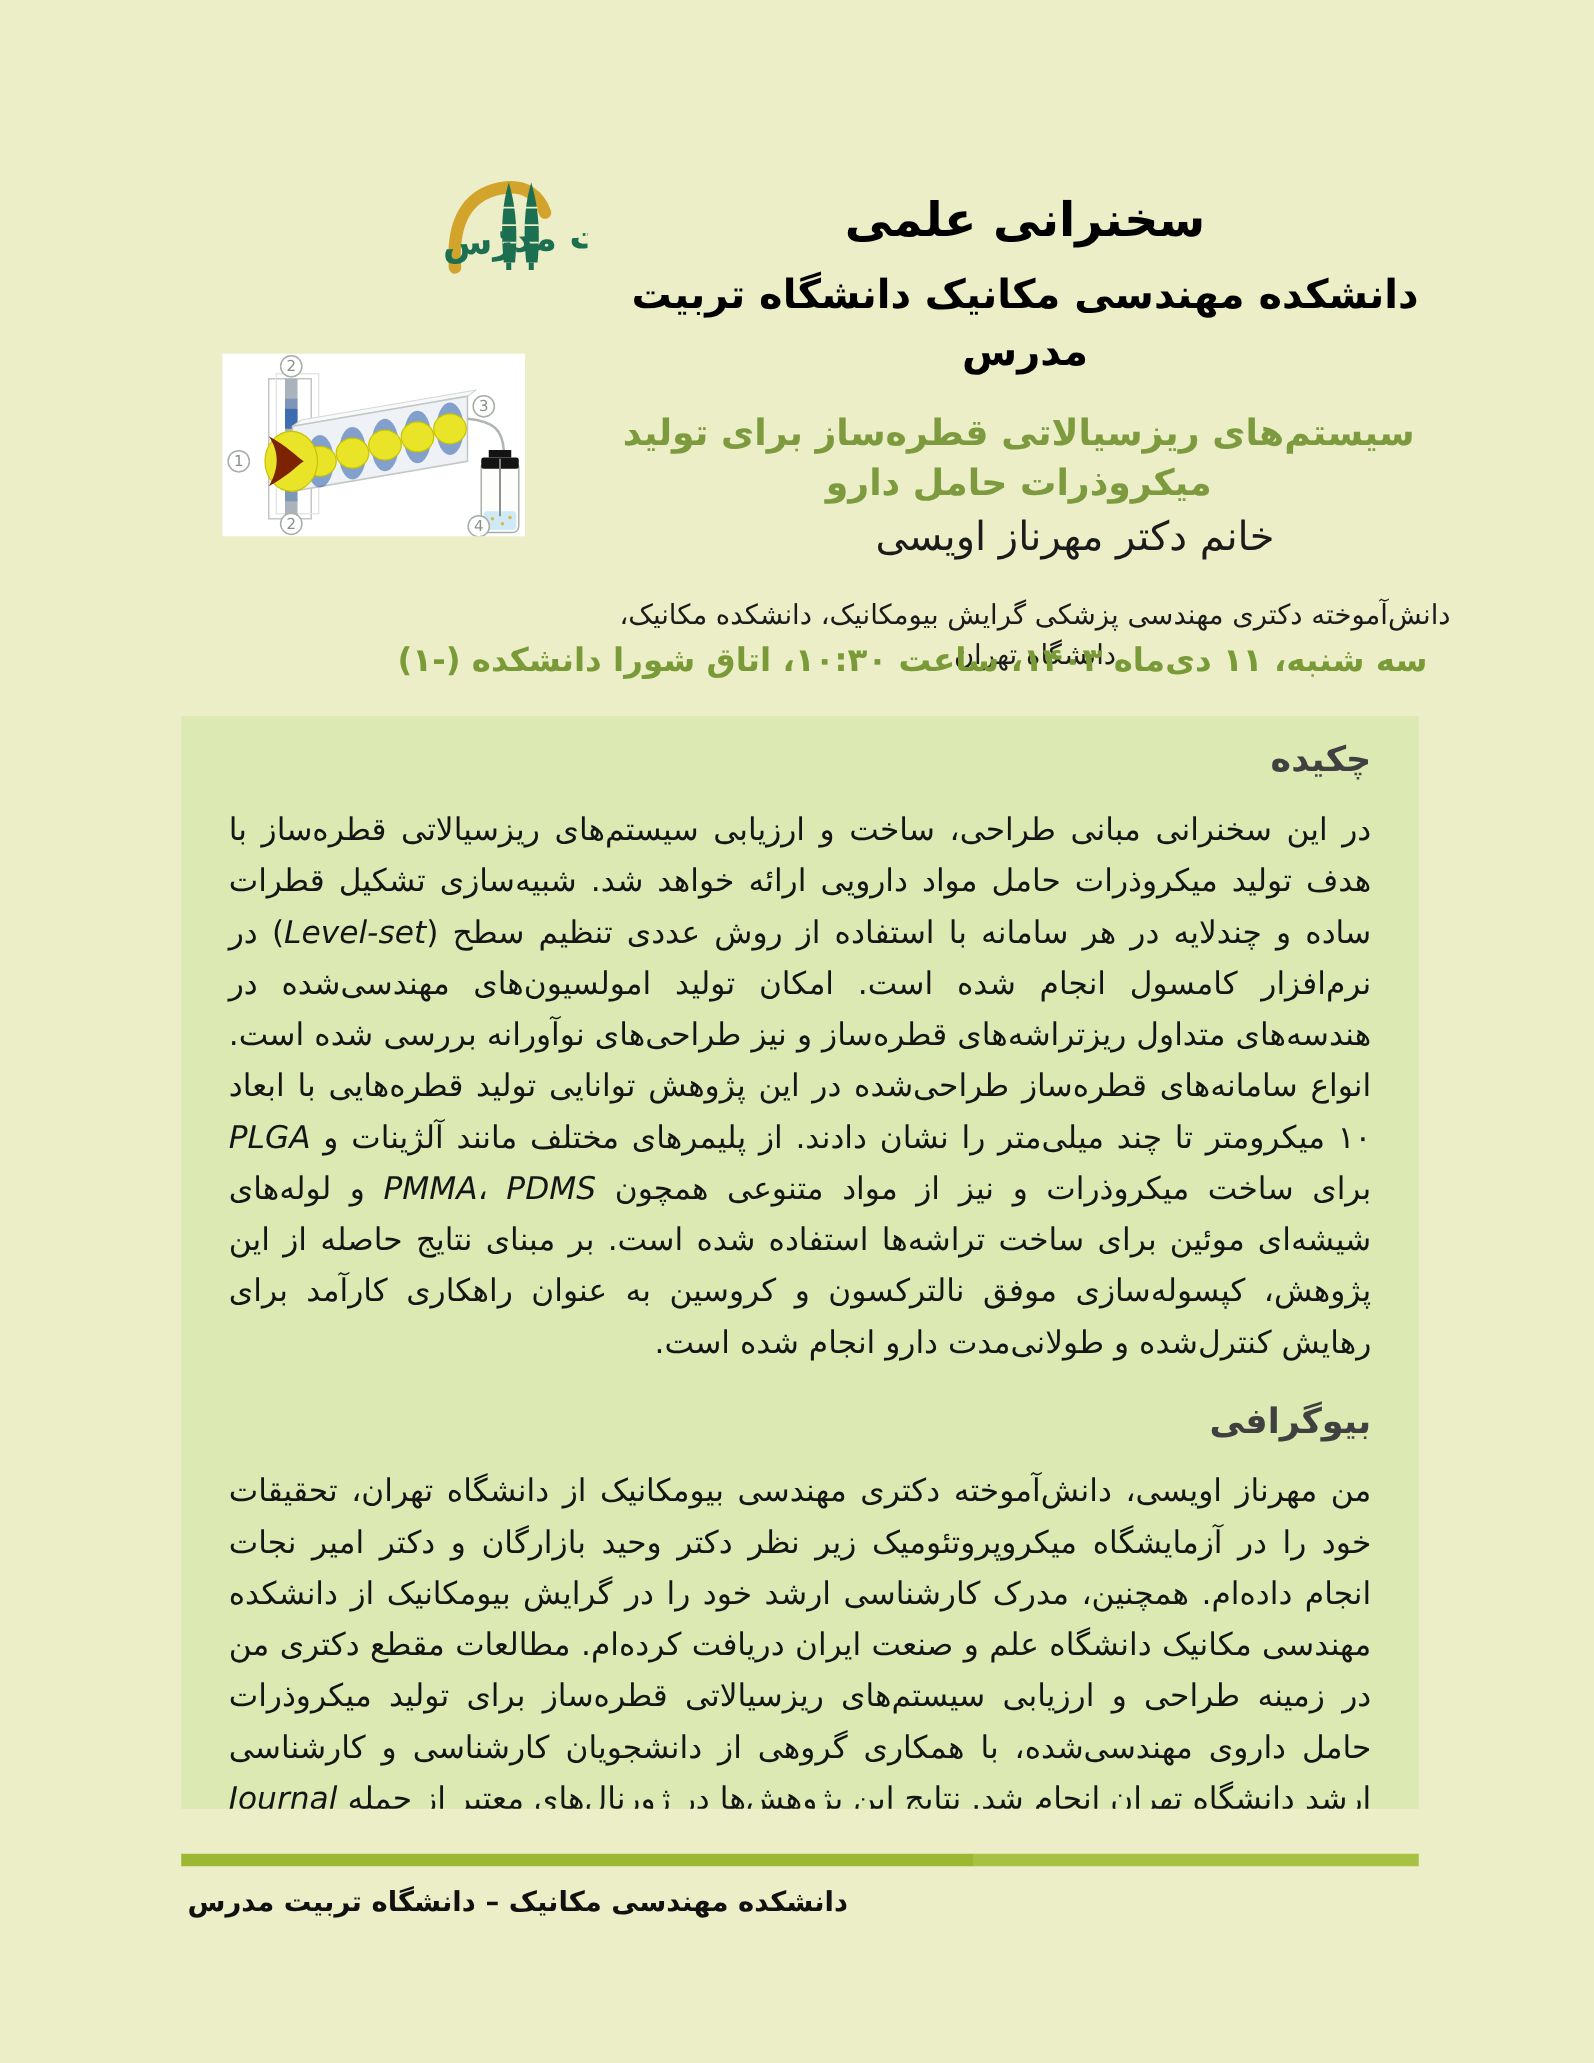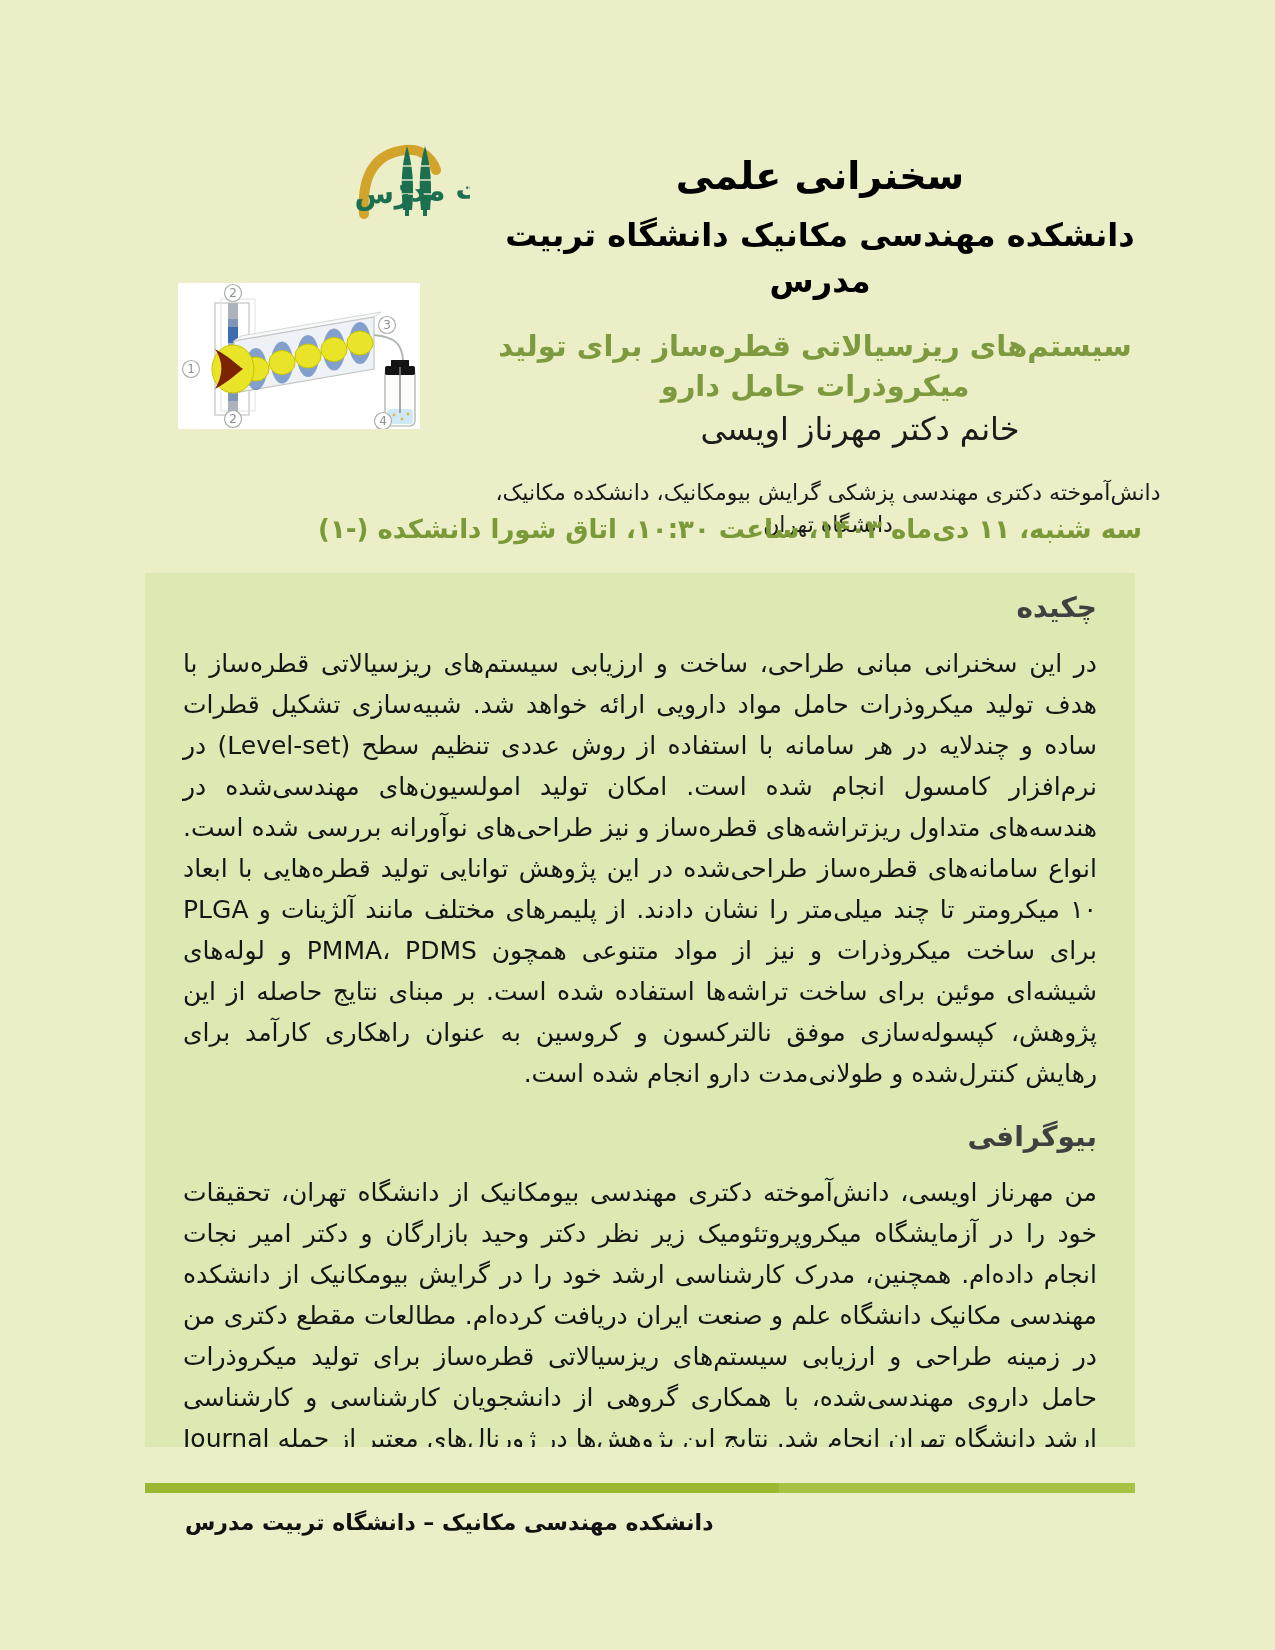--- a/index.html
+++ b/index.html
@@ -34,26 +34,26 @@
   .datetime{left:300px;top:511px;width:860px;text-align:center;
             font-size:26px;font-weight:bold;color:#7a9a38;line-height:36px;}
   
   .content-box{left:145px;top:573px;width:990px;height:874px;
                background:#dde9b3;overflow:hidden;}
   .sec-heading{margin:16px 38px 0 38px;font-size:28px;font-weight:bold;
                color:#404040;text-align:right;direction:rtl;line-height:38px;}
   .sec-heading.bio{margin-top:24px;}
   .para{margin:16px 38px 0 38px;font-size:25px;line-height:41px;color:#151515;
         text-align:justify;direction:rtl;}
-  .para .latin{}
+  .para .latin{font-style:italic;}
   
   .footer-bar{left:145px;top:1483px;width:990px;height:10px;
               background:linear-gradient(to left,#a7c243 0 36%,#9cb731 36% 100%);}
   .footer-text{left:150px;top:1510px;width:620px;font-size:22px;font-weight:600;
-               color:#111;direction:rtl;text-align:left;margin-left:35px;}
+               color:#111;direction:rtl;text-align:left;}
   svg{display:block;}
 </style>
 </head>
 <body>
 
 <div class="page">
 
   <div class="abs logo">
     <svg width="322" height="118" viewBox="0 0 322 118">
 

